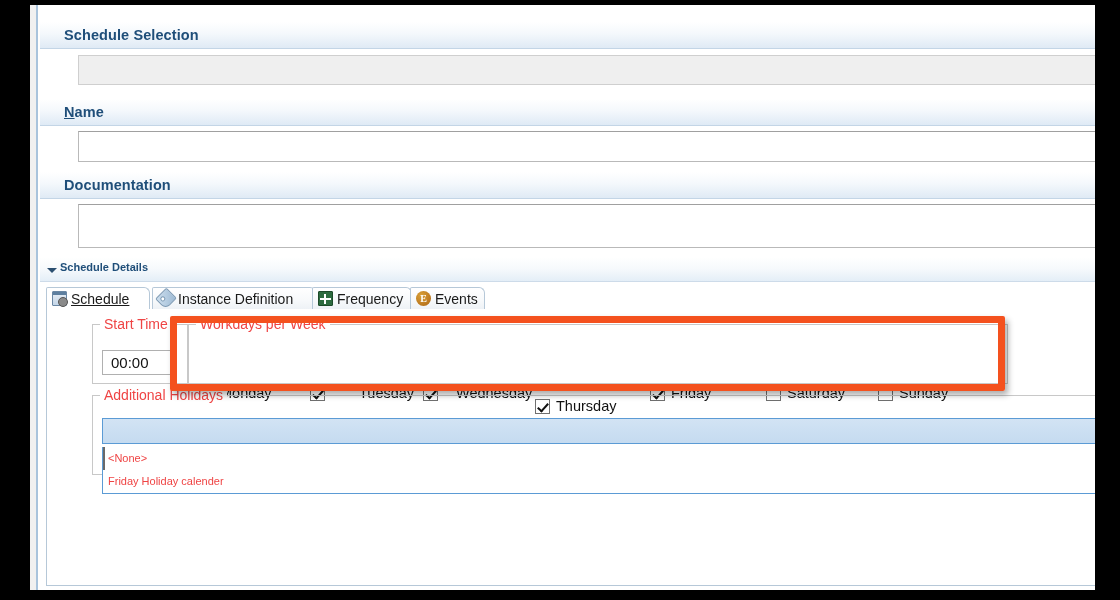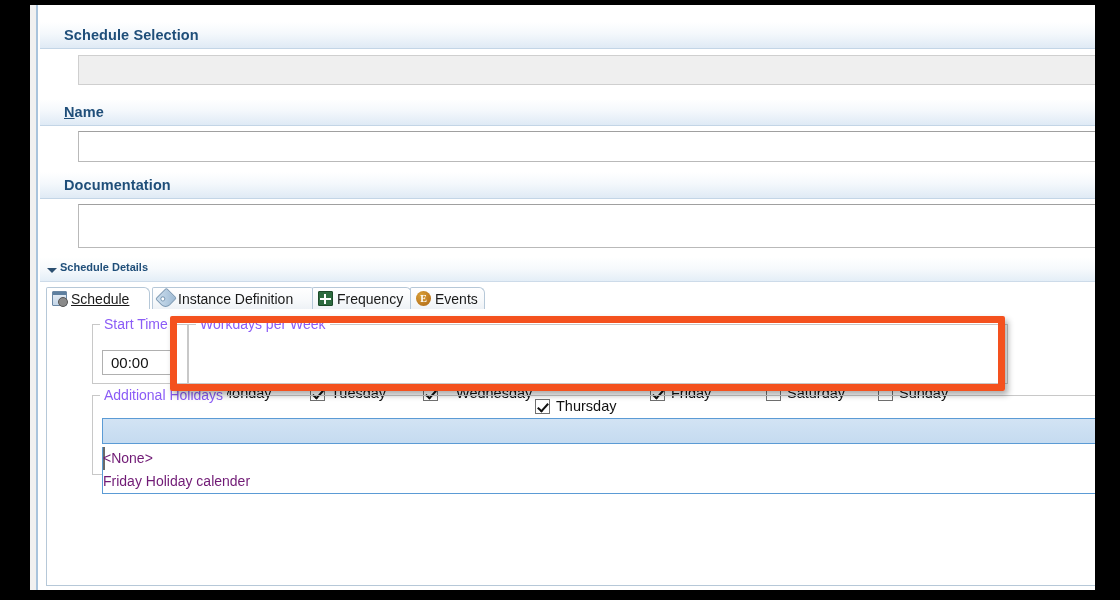--- a/index.html
+++ b/index.html
@@ -174,21 +174,21 @@
     position: absolute;
     border: 1px solid #c8c8c8;
     background: transparent;
   }
   .groupbox > .legend {
     position: absolute;
     top: -9px; left: 7px;
     background: #ffffff;
     padding: 0 4px;
     font-size: 14px;
-    color: #8b5cf6;
+    color: #ef4444;
     white-space: nowrap;
   }
 
   
   .cbrow { position: absolute; display: flex; align-items: center; margin-top: 33px; }
   .cbox {
     width: 15px; height: 15px;
     border: 1px solid #707070;
     background: #ffffff;
     position: relative;
@@ -217,22 +217,23 @@
     position: absolute;
     left: 62px; top: 442px;
     width: 1018px; height: 47px;
     background: #ffffff;
     border: 1px solid #5b9bd5;
     border-top: none;
     overflow: hidden;
   }
   #droplist .opt {
     height: 23px; line-height: 23px;
-    font-size: 14px;
-    color: #701a75;
+    padding-left: 5px;
+    font-size: 11px;
+    color: #ef4444;
     white-space: nowrap;
   }
   #droplist .opt.focused { box-shadow: inset 2px 0 0 #6a6a6a; }
 
   
   #highlight {
     position: absolute;
     left: 140px; top: 311px;
     width: 835px; height: 75px;
     border: 7px solid #f4511e;
@@ -316,21 +317,21 @@
       <div id="starttime-input">00:00</div>
 
       <div class="groupbox" style="left:148px; top:319px; width:820px; height:60px; background:#ffffff;">
         <span class="legend">Workdays per Week</span>
       </div>
 
       <div class="cbrow" style="left:159px; top:347px;">
         <span class="cbox checked"></span>
         <span class="cblabel">Monday</span>
       </div>
-      <div class="cbrow" style="left:270px; top:347px;">
+      <div class="cbrow" style="left:270px; top:347px;gap:28px;">
         <span class="cbox checked"></span>
         <span class="cblabel">Tuesday</span>
       </div>
       <div class="cbrow" style="left:383px; top:347px;gap:12px;">
         <span class="cbox checked"></span>
         <span class="cblabel">Wednesday</span>
       </div>
       <div class="cbrow" style="left:495px; top:360px;">
         <span class="cbox checked"></span>
         <span class="cblabel">Thursday</span>

